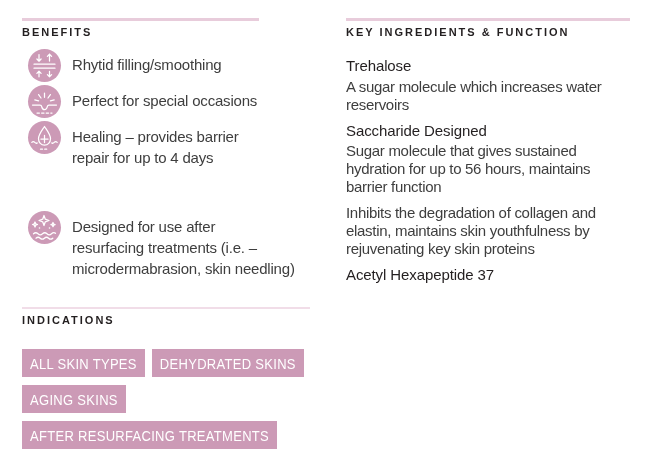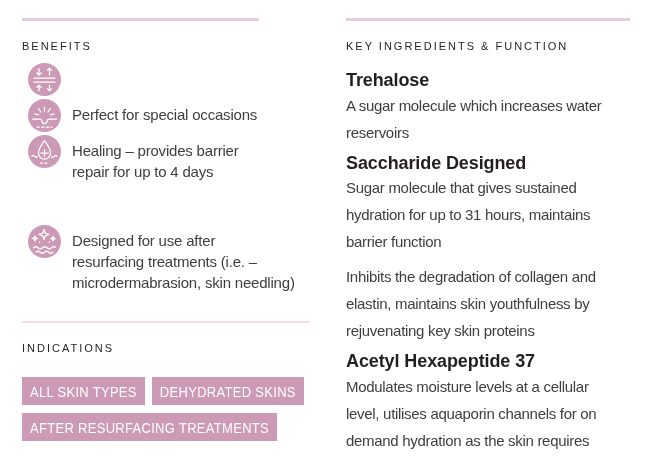--- a/index.html
+++ b/index.html
@@ -14,21 +14,21 @@
   }
   .page{display:flex;padding:18px 0 0 22px;}
   .col-left{width:288px;margin-right:36px;flex:none;}
   .col-right{width:284px;flex:none;}
 
   .accent-bar{height:3px;background:var(--bar);}
   .accent-bar.left{width:237px;}
   .accent-bar.right{width:284px;}
 
   h2.section{
-    margin:19px 0 0 0;font-size:11px;line-height:13px;font-weight:normal;
+    margin:5px 0 0 0;font-size:11px;line-height:13px;font-weight:bold;
     letter-spacing:2px;color:var(--heading);
   }
 
   .benefits{margin-top:15px;}
   .benefit{display:flex;align-items:flex-start;margin-bottom:8px;}
   .benefit:last-child{margin-bottom:0;margin-top:48px;}
   .bicon{
     width:33px;height:33px;flex:none;margin:-5px 11px 0 6px;
     border-radius:50%;background:var(--accent);
   }
@@ -47,25 +47,25 @@
   .tag{
     background:var(--accent);color:var(--tagText);height:26px;
     display:flex;align-items:center;padding:14px 8px;
     font-size:13px;letter-spacing:0.3px;white-space:nowrap;
   }
   .tag>span{display:inline-block;transform:scaleY(1.18);}
 
   .ingredients{margin-top:18px;}
   .ingredient{margin-bottom:8px;}
   .ingredient h3{
-    margin:0 0 2px 0;font-size:18px;line-height:18.5px;font-weight:bold;
+    margin:0 0 2px 0;font-size:15px;line-height:18.5px;font-weight:normal;
     color:var(--heading);letter-spacing:-0.1px;
   }
   .ingredient p{
-    margin:0;font-size:15px;line-height:27px;color:var(--body);
+    margin:0;font-size:15px;line-height:18px;color:var(--body);
     white-space:pre-line;letter-spacing:-0.3px;width:300px;
   }
 </style>
 </head>
 <body>
 
 <div class="page">
 
   <div class="col-left">
     <div class="accent-bar left"></div>
@@ -77,20 +77,21 @@
       <div class="benefit">
         <span class="bicon">
           <svg viewBox="0 0 33 33">
             <path class="icon-stroke" d="M6 15.2 H27 M6 19.2 H27"></path>
             <path class="icon-stroke" d="M11 5.5 V12 M8.9 10 L11 12.2 L13.1 10"></path>
             <path class="icon-stroke" d="M21.5 5.2 V12 M19.4 7.4 L21.5 5.2 L23.6 7.4"></path>
             <path class="icon-stroke" d="M11 27.8 V22.3 M8.9 24.4 L11 22.2 L13.1 24.4"></path>
             <path class="icon-stroke" d="M21.5 22.3 V27.8 M19.4 25.6 L21.5 27.8 L23.6 25.6"></path>
           </svg>
         </span>
+        <span class="benefit-text">Rhytid filling/smoothing</span>
       </div>
 
       <div class="benefit">
         <span class="bicon">
           <svg viewBox="0 0 33 33">
             <path class="icon-stroke" d="M4.5 20 H12 C13.6 20 13.5 20.6 13.8 22 C14.1 23.5 15 24.6 16.5 24.6 C18 24.6 18.9 23.5 19.2 22 C19.5 20.6 19.4 20 21 20 H28.5"></path>
             <path class="icon-stroke" d="M16.5 8 V12.3"></path>
             <path class="icon-stroke" d="M10.6 9.6 L13 13"></path>
             <path class="icon-stroke" d="M22.4 9.6 L20 13"></path>
             <path class="icon-stroke" d="M6.8 14.8 L10.6 15.9"></path>
@@ -138,20 +139,23 @@
     <h2 class="section">INDICATIONS</h2>
 
     <div class="tags">
       <div class="tag">
           <span>ALL SKIN TYPES</span>
         </div>
       <div class="tag">
           <span>DEHYDRATED SKINS</span>
         </div>
       <div class="tag">
+          <span>AGING SKINS</span>
+        </div>
+      <div class="tag">
           <span>AFTER RESURFACING TREATMENTS</span>
         </div>
     </div>
 
   </div>
 
   <div class="col-right">
     <div class="accent-bar right"></div>
 
     <h2 class="section">KEY INGREDIENTS &amp; FUNCTION</h2>
@@ -160,33 +164,30 @@
 
       <div class="ingredient">
         <h3>Trehalose</h3>
         <p>A sugar molecule which increases water
 reservoirs</p>
       </div>
 
       <div class="ingredient">
         <h3>Saccharide Designed</h3>
         <p>Sugar molecule that gives sustained
-hydration for up to 31 hours, maintains
+hydration for up to 56 hours, maintains
 barrier function</p>
       </div>
 
       <div class="ingredient">
         <p>Inhibits the degradation of collagen and
 elastin, maintains skin youthfulness by
 rejuvenating key skin proteins</p>
       </div>
 
 
       <div class="ingredient">
         <h3>Acetyl Hexapeptide 37</h3>
-        <p>Modulates moisture levels at a cellular
-level, utilises aquaporin channels for on
-demand hydration as the skin requires</p>
       </div>
     </div>
   </div>
 
 </div>
 
 </body></html>

